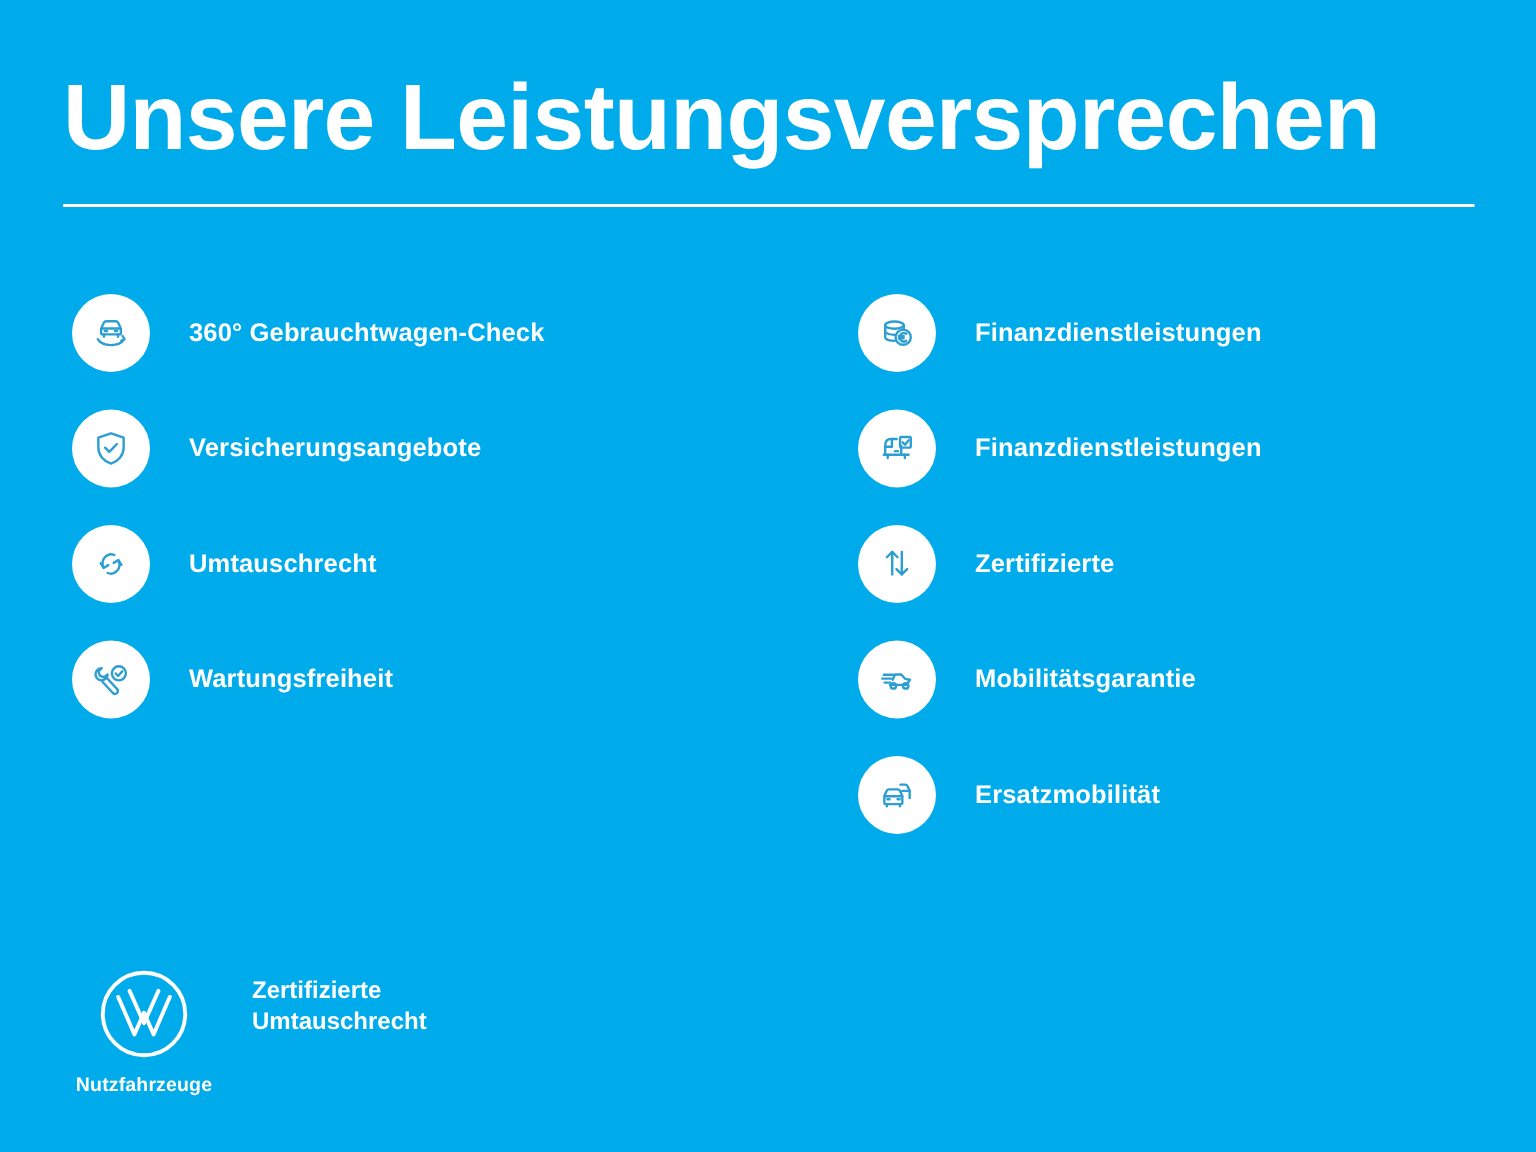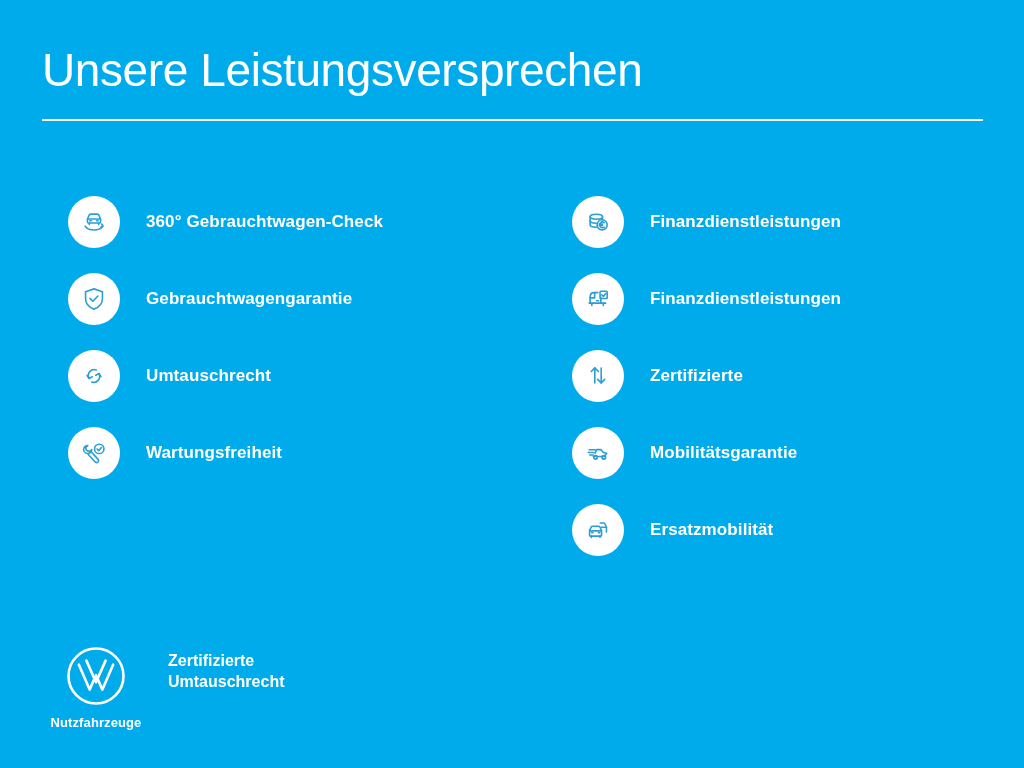--- a/index.html
+++ b/index.html
@@ -26,22 +26,22 @@
 
   
   .header {
     position: absolute;
     left: 42px;
     top: 46px;
     width: 941px;
   }
 
   .page-title {
-    font-size: 46px;
-    font-weight: 400;
+    font-size: 62px;
+    font-weight: 700;
     letter-spacing: -0.4px;
     line-height: 1.05;
     color: #ffffff;
     white-space: nowrap;
   }
 
   .title-rule {
     margin-top: 25px;
     height: 2px;
     width: 941px;
@@ -57,21 +57,21 @@
     display: flex;
   }
 
   .column {
     width: 512px;
     display: flex;
     flex-direction: column;
     gap: 25px;
   }
 
-  .column.left  { padding-left: 68px; }
+  .column.left  { padding-left: 48px; }
   .column.right { padding-left: 60px; }
 
   .benefit {
     display: flex;
     align-items: center;
     height: 52px;
   }
 
   .badge {
     width: 52px;
@@ -169,21 +169,21 @@
       </div>
 
 
       <div class="benefit">
         <span class="badge">
           <svg viewBox="0 0 32 32" fill="none" stroke="#2C9ED1" stroke-width="1.7" stroke-linecap="round" stroke-linejoin="round">
             <path d="M16 5.2l9 3v7.3c0 5-3.6 9.4-9 11.3-5.4-1.9-9-6.3-9-11.3V8.2z"></path>
             <path d="M11.8 15.4l3 3 5.4-5.6"></path>
           </svg>
         </span>
-        <span class="benefit-label">Gebrauchtwagengarantie</span>
+        <span class="benefit-label">Versicherungsangebote</span>
       </div>
 
       <div class="benefit">
         <span class="badge">
           <svg viewBox="0 0 32 32" fill="none" stroke="#2C9ED1" stroke-width="1.7" stroke-linecap="round" stroke-linejoin="round">
             <path d="M18.4 9.6a6.2 6.2 0 0 0-7.6 8.8"></path>
             <path d="M8.6 15.4l2.1 3.4 3.4-2"></path>
             <path d="M13.6 22.4a6.2 6.2 0 0 0 7.6-8.8"></path>
             <path d="M23.4 16.6l-2.1-3.4-3.4 2"></path>
           </svg>

